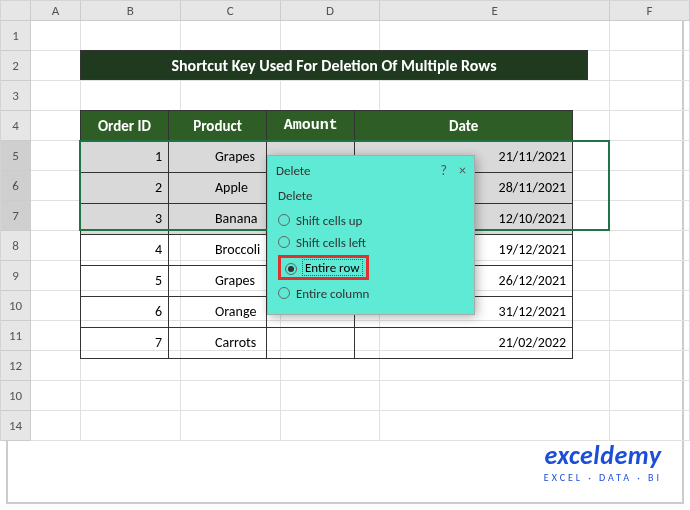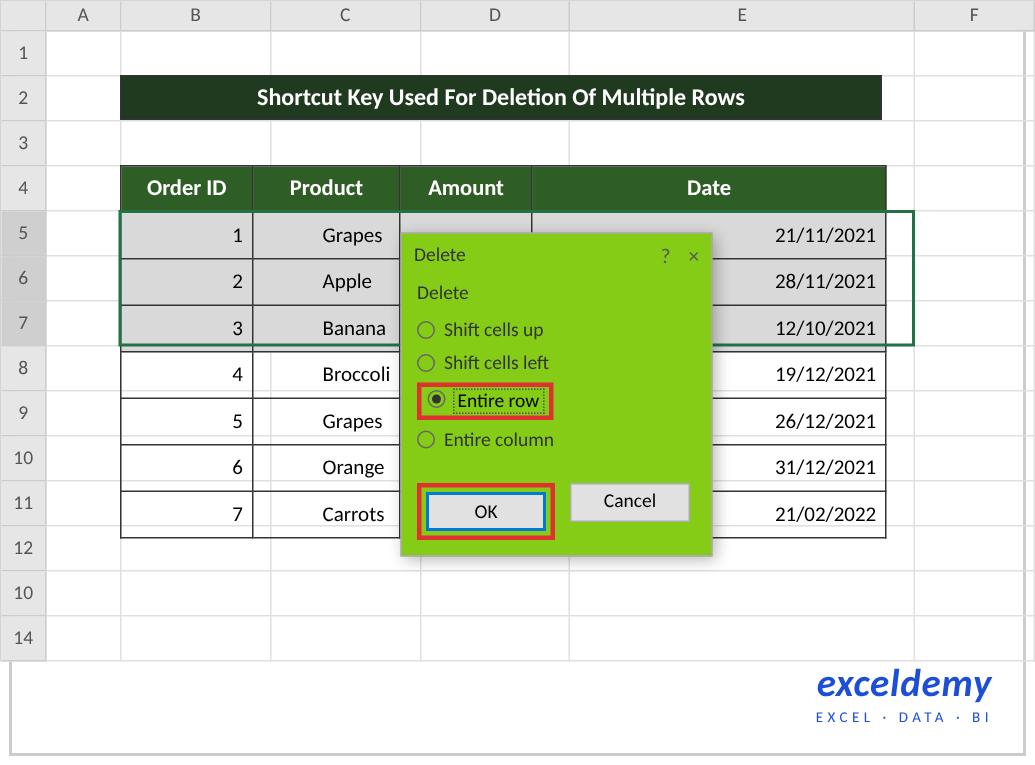--- a/index.html
+++ b/index.html
@@ -101,38 +101,38 @@
     }
     .tbl th {
       background: #2e5e25;
       color: #fff;
       font-weight: bold;
       font-size: 15px;
       text-align: center;
     }
     .tbl th.b { width: 88px; }
     .tbl th.c { width: 88px; }
-    .tbl th.d { width: 88px; }
-    .tbl th.e { width: 236px; }
+    .tbl th.d { width: 88px; font-family: Liberation Mono, monospace; }
+    .tbl th.e { width: 218px; }
     .tbl td.num { text-align: right; }
     .tbl td.txt { text-align: left; padding-left: 46px; }
     .tbl td.dt { text-align: right; }
     .tbl tr.selected td { background: #d9d9d9; }
     .selection-border {
       position: absolute;
       left: 79px; top: 140px;
       width: 531px; height: 91px;
       border: 2px solid #217346;
       pointer-events: none;
     }
     .dialog {
       position: absolute;
       left: 267px; top: 155px;
       width: 208px;
-      background: #84cc16;
+      background: #5eead4;
       border: 1px solid #aaa;
       box-shadow: 2px 2px 10px rgba(0,0,0,0.3);
       font-size: 13px;
     }
     .dialog-title {
       display: flex;
       justify-content: space-between;
       align-items: center;
       height: 28px;
       padding: 0 8px;
@@ -163,21 +163,21 @@
       left: 2px; top: 2px;
       width: 6px; height: 6px;
       background: #333;
       border-radius: 50%;
     }
     .radio-hl {
       border: 3px solid #e03030;
       padding: 2px 4px;
       margin: 2px 0;
       display: inline-flex;
-      align-items: flex-start;
+      align-items: flex-end;
       gap: 6px;
     }
     .radio-label.dotted {
       outline: 1px dotted #555;
       padding: 0 2px;
     }
     .dialog-btns {
       display: flex;
       gap: 10px;
       padding: 8px 10px 10px 10px;
@@ -448,24 +448,18 @@
     </div>
     <div class="radio-hl">
       <span class="radio checked"></span>
       <span class="radio-label dotted">Entire row</span>
     </div>
     <div class="radio-row">
       <span class="radio"></span>
       <span class="radio-label">Entire column</span>
     </div>
   </div>
-  <div class="dialog-btns">
-    <span class="btn-hl">
-      <div class="dlg-btn primary">OK</div>
-    </span>
-    <div class="dlg-btn">Cancel</div>
-  </div>
 </div>
 
 <div class="watermark">
   <div class="l1">exceldemy</div>
   <div class="l2">EXCEL · DATA · BI</div>
 </div>
 
 </body></html>

